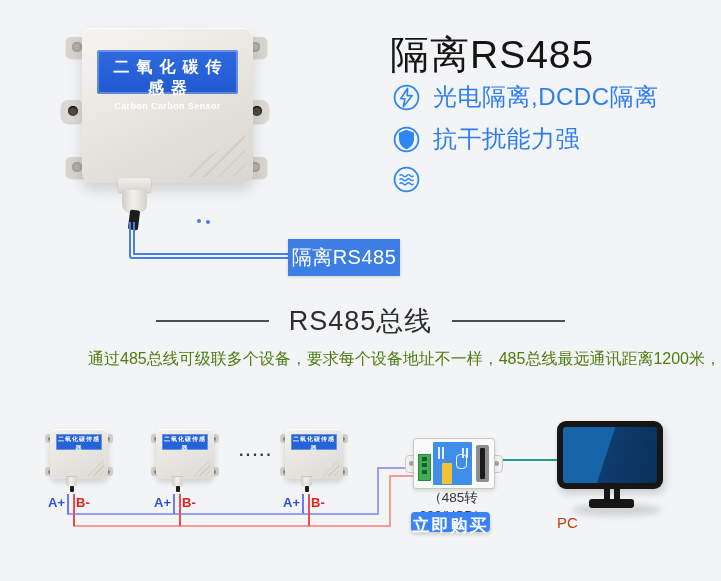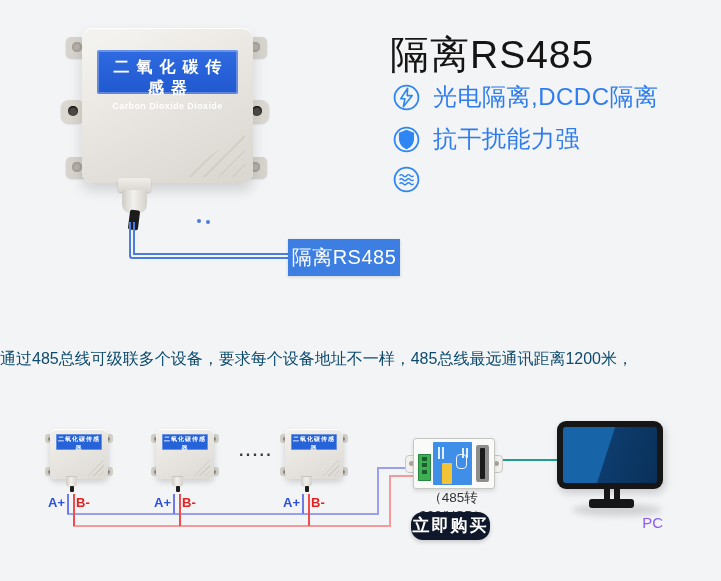--- a/index.html
+++ b/index.html
@@ -38,21 +38,21 @@
   
   .hero-title{left:390px;top:28px;font-size:39px;color:#151515;letter-spacing:1px;font-weight:500;}
   .feature-row{position:absolute;left:393px;display:flex;align-items:center;gap:13px;}
   .feature-label{font-size:24px;color:#2e7cf0;font-weight:500;letter-spacing:.5px;}
   .ficon{width:27px;height:27px;display:block;}
 
   
   .bus-heading{left:0;top:303px;width:721px;display:flex;justify-content:center;align-items:center;gap:20px;}
   .rule{width:113px;height:2px;background:#4d4d4d;}
   .bus-title{font-size:27px;color:#2d2d2d;letter-spacing:1px;font-weight:500;}
-  .bus-desc{left:0;top:347px;width:721px;text-align:left;font-size:16px;color:#0c4a6e;line-height:24px;}
+  .bus-desc{left:0;top:347px;width:721px;text-align:right;font-size:16px;color:#4d7c0f;line-height:24px;}
 
   
   .mini-sensor{width:70px;height:66px;}
   .mini-body{position:absolute;left:6px;top:3px;width:58px;height:50px;border-radius:6px;
     background:linear-gradient(155deg,#f3f1ed,#dcd9d3);box-shadow:0 3px 6px rgba(0,0,0,.16), inset 0 1px 0 #fff;}
   .mini-tab{position:absolute;width:10px;height:9px;background:#d5d2cc;border-radius:3px;}
   .mini-tab i{position:absolute;left:3px;top:2.5px;width:4px;height:4px;border-radius:50%;background:#8f8b85;display:block;}
   .mini-label{position:absolute;left:6px;top:5px;width:46px;height:16px;background:#2663d8;border-radius:1px;
     color:#fff;text-align:center;box-shadow:inset 0 0 0 1px rgba(255,255,255,.3);overflow:hidden;}
   .mini-label .cn{font-size:6px;font-weight:bold;letter-spacing:1px;margin-top:1px;}
@@ -81,33 +81,33 @@
   .conv-terminal{position:absolute;left:4px;top:15px;width:13px;height:27px;background:#3db054;border-radius:1px;box-shadow:inset 0 0 0 1px #2a8740;}
   .conv-terminal i{display:block;width:5px;height:4px;background:#1d5c2c;margin:2.5px auto 0;}
   .conv-sticker{position:absolute;left:19px;top:3px;width:39px;height:43px;background:#3f8fe8;border-radius:1px;}
   .conv-sticker .mark{position:absolute;background:rgba(255,255,255,.85);}
   .conv-oval{position:absolute;left:23px;top:12px;width:9px;height:13px;border:1.5px solid rgba(255,255,255,.9);border-radius:4px;}
   .conv-yellow{position:absolute;left:9px;top:21px;width:10px;height:21px;background:#f2c335;border-radius:1px;}
   .conv-db9{position:absolute;left:62px;top:6px;width:13px;height:37px;background:#8e8e8e;border-radius:2px;}
   .conv-db9 i{position:absolute;left:4px;top:3px;width:5px;height:31px;background:#1b1b1b;display:block;border-radius:1px;}
 
   .conv-caption{left:397px;top:489px;width:112px;text-align:center;font-size:13.5px;color:#333;}
-  .buy-btn{left:411px;top:512px;width:79px;height:28px;background:#0f172a;color:#fff;font-size:17px;font-weight:bold;
-    letter-spacing:2px;text-align:center;line-height:28px;border-radius:12px;box-shadow:0 2px 4px rgba(0,0,0,.18);cursor:pointer;}
+  .buy-btn{left:411px;top:512px;width:79px;height:20px;background:#3b82f6;color:#fff;font-size:17px;font-weight:bold;
+    letter-spacing:2px;text-align:center;line-height:28px;border-radius:4px;box-shadow:0 2px 4px rgba(0,0,0,.18);cursor:pointer;}
 
   .pc-link{left:497px;top:459px;width:62px;height:2px;background:#1f9e8e;z-index:1;}
 
   
   .monitor{left:557px;top:421px;width:106px;height:68px;background:#161616;border-radius:9px;box-shadow:2px 4px 8px rgba(0,0,0,.18);z-index:2;}
   .monitor .screen{position:absolute;left:6px;top:6px;right:6px;bottom:6px;border-radius:3px;
     background:linear-gradient(108deg,#1765a8 0%,#1765a8 46%,#0d3c6d 47%,#0a3059 100%);}
   .m-leg{position:absolute;width:6px;height:13px;background:#161616;top:488px;z-index:2;}
   .m-base{left:589px;top:499px;width:45px;height:9px;background:#161616;border-radius:3px;z-index:2;}
   .m-shadow{left:572px;top:504px;width:90px;height:12px;background:rgba(0,0,0,.14);border-radius:50%;filter:blur(3px);z-index:1;}
-  .pc-label{left:557px;top:514px;width:106px;text-align:right;font-size:15px;color:#8b5cf6;}
+  .pc-label{left:557px;top:514px;width:106px;text-align:left;font-size:15px;color:#c2410c;}
 </style>
 </head>
 <body>
 
 <div class="stage">
 
   <div class="abs sensor-photo">
     <div class="tab" style="left:8px;top:13px;">
         <span class="screw"></span>
       </div>
@@ -122,21 +122,21 @@
       </div>
     <div class="ear" style="left:3px;top:76px;">
         <span class="hole"></span>
       </div>
     <div class="ear" style="left:187px;top:76px;">
         <span class="hole"></span>
       </div>
     <div class="sensor-body">
       <div class="sensor-label">
         <div class="cn">二氧化碳传感器</div>
-        <div class="en">Carbon Dioxide Dioxide</div>
+        <div class="en">Carbon Carbon Sensor</div>
       </div>
       <div class="stripes"></div>
     </div>
     <div class="gland-nut"></div>
     <div class="gland-dome"></div>
     <div class="wire-stub"></div>
   </div>
 
   <div class="abs cable-l"></div>
   <div class="abs cable-dot" style="left:197px;top:219px;"></div>
@@ -163,20 +163,25 @@
 
   <div class="feature-row" style="top:166px;">
     <svg class="ficon" viewBox="0 0 24 24">
       <circle cx="12" cy="12" r="10.6" fill="none" stroke="#2e86f5" stroke-width="1.6"></circle>
       <path d="M5.8 8.6 c1.1-1.2 2.1-1.2 3.2 0 c1.1 1.2 2.1 1.2 3.2 0 c1.1-1.2 2.1-1.2 3.2 0 c1 1.1 1.9 1.1 2.9 0" fill="none" stroke="#2e86f5" stroke-width="1.2"></path>
       <path d="M5.8 12.2 c1.1-1.2 2.1-1.2 3.2 0 c1.1 1.2 2.1 1.2 3.2 0 c1.1-1.2 2.1-1.2 3.2 0 c1 1.1 1.9 1.1 2.9 0" fill="none" stroke="#2e86f5" stroke-width="1.2"></path>
       <path d="M5.8 15.8 c1.1-1.2 2.1-1.2 3.2 0 c1.1 1.2 2.1 1.2 3.2 0 c1.1-1.2 2.1-1.2 3.2 0 c1 1.1 1.9 1.1 2.9 0" fill="none" stroke="#2e86f5" stroke-width="1.2"></path>
     </svg>
   </div>
 
+  <div class="abs bus-heading">
+    <span class="rule"></span>
+    <span class="bus-title">RS485总线</span>
+    <span class="rule"></span>
+  </div>
   <div class="abs bus-desc">
     <div>通过485总线可级联多个设备，要求每个设备地址不一样，485总线最远通讯距离1200米，</div>
   </div>
 
   <div class="busline blue-wire" style="left:67px;top:513px;width:311px;height:2px;"></div>
   <div class="busline blue-wire" style="left:377px;top:467px;width:2px;height:48px;"></div>
   <div class="busline blue-wire" style="left:377px;top:467px;width:42px;height:2px;"></div>
   <div class="busline red-wire" style="left:73px;top:525px;width:318px;height:2px;"></div>
   <div class="busline red-wire" style="left:389px;top:475px;width:2px;height:52px;"></div>
   <div class="busline red-wire" style="left:389px;top:475px;width:30px;height:2px;"></div>

